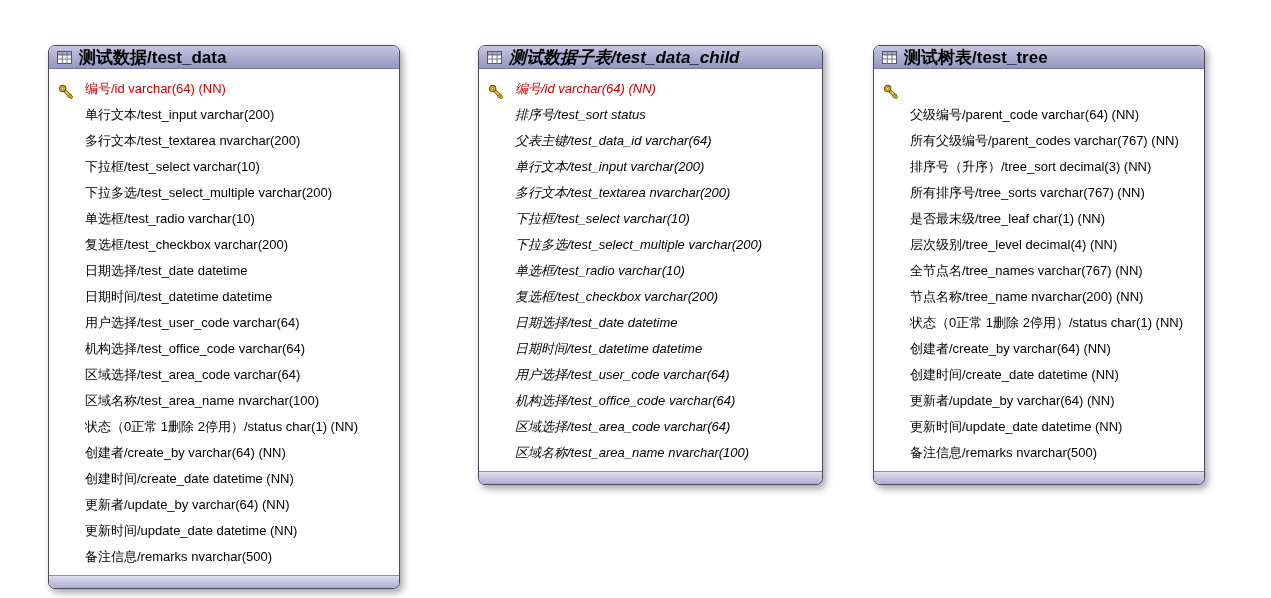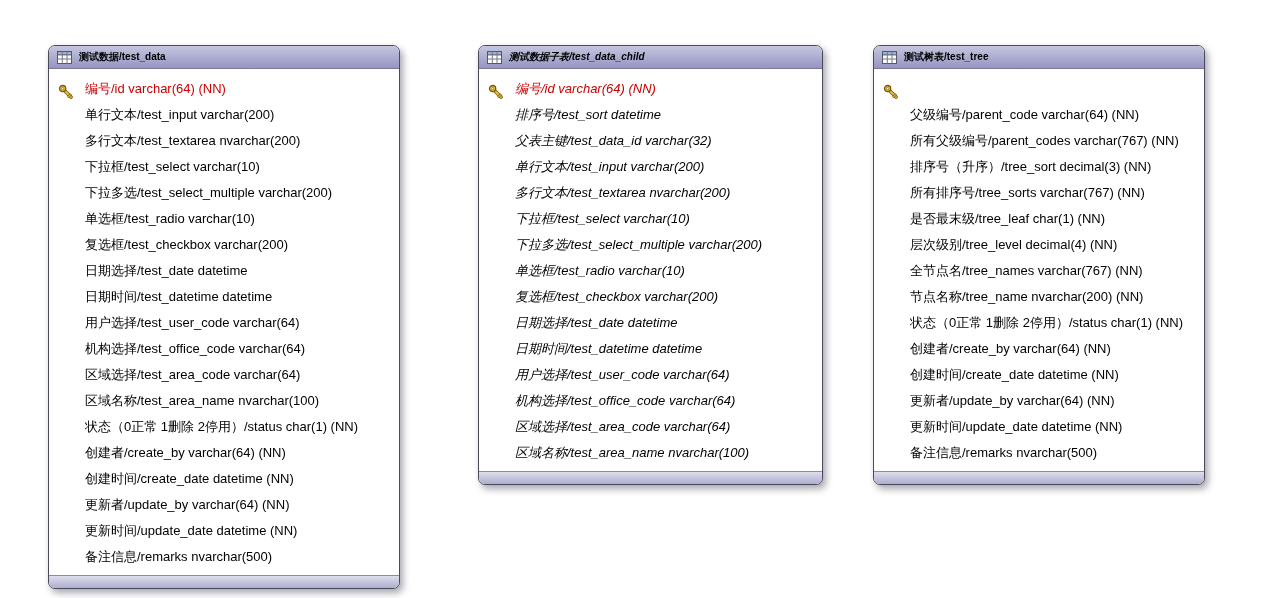--- a/index.html
+++ b/index.html
@@ -23,21 +23,21 @@
   }
   .table-header {
     height: 23px;
     display: flex;
     align-items: center;
     gap: 7px;
     padding: 0 8px;
     background: linear-gradient(#c6c6e0, #9595c2);
     border-bottom: 1px solid #7a7aa0;
     border-radius: 6px 6px 0 0;
-    font-size: 10px;
+    font-size: 17px;
     font-weight: bold;
     color: #000;
     white-space: nowrap;
   }
   .table-icon { display: inline-flex; flex: 0 0 auto; }
   .table-body {
     padding: 7px 6px 5px 0;
     background: #ffffff;
   }
   .column-row {
@@ -212,26 +212,26 @@
         <line x1="10.6" y1="12.6" x2="12.4" y2="10.8" stroke="#e8c24a" stroke-width="1.1" stroke-linecap="round"></line>
         <circle cx="4.6" cy="4.6" r="3.1" fill="#e8c24a" stroke="#7a5a00" stroke-width="1.3"></circle>
         <circle cx="4.6" cy="4.6" r="1.1" fill="#fffbe8" stroke="#7a5a00" stroke-width="0.6"></circle>
       </svg>
     </span>
     <span class="row-label">编号/id varchar(64) (NN)</span>
   </div>
 
   <div class="column-row">
     
-    <span class="row-label">排序号/test_sort datetime</span>
-  </div>
-
-  <div class="column-row">
-    
-    <span class="row-label">父表主键/test_data_id varchar(32)</span>
+    <span class="row-label">排序号/test_sort status</span>
+  </div>
+
+  <div class="column-row">
+    
+    <span class="row-label">父表主键/test_data_id varchar(64)</span>
   </div>
 
   <div class="column-row">
     
     <span class="row-label">单行文本/test_input varchar(200)</span>
   </div>
 
   <div class="column-row">
     
     <span class="row-label">多行文本/test_textarea nvarchar(200)</span>

